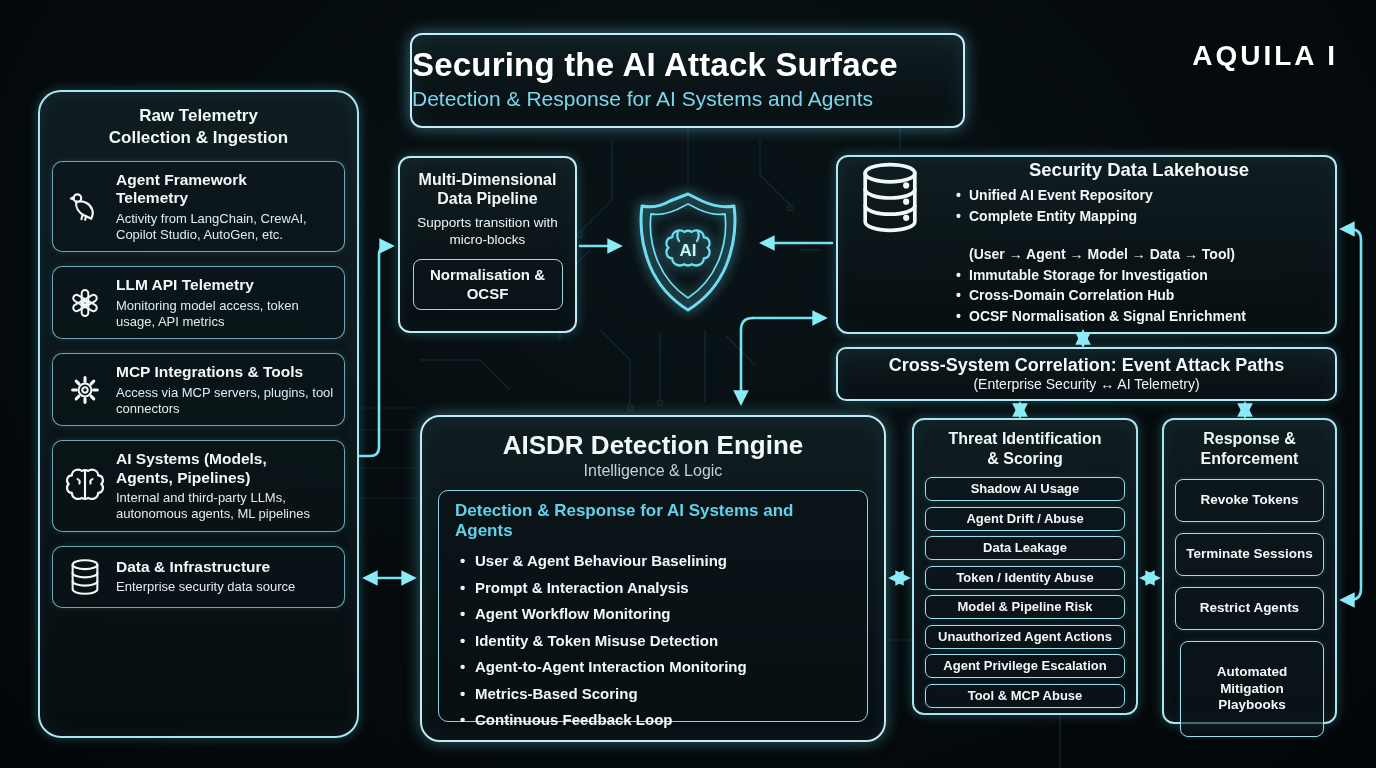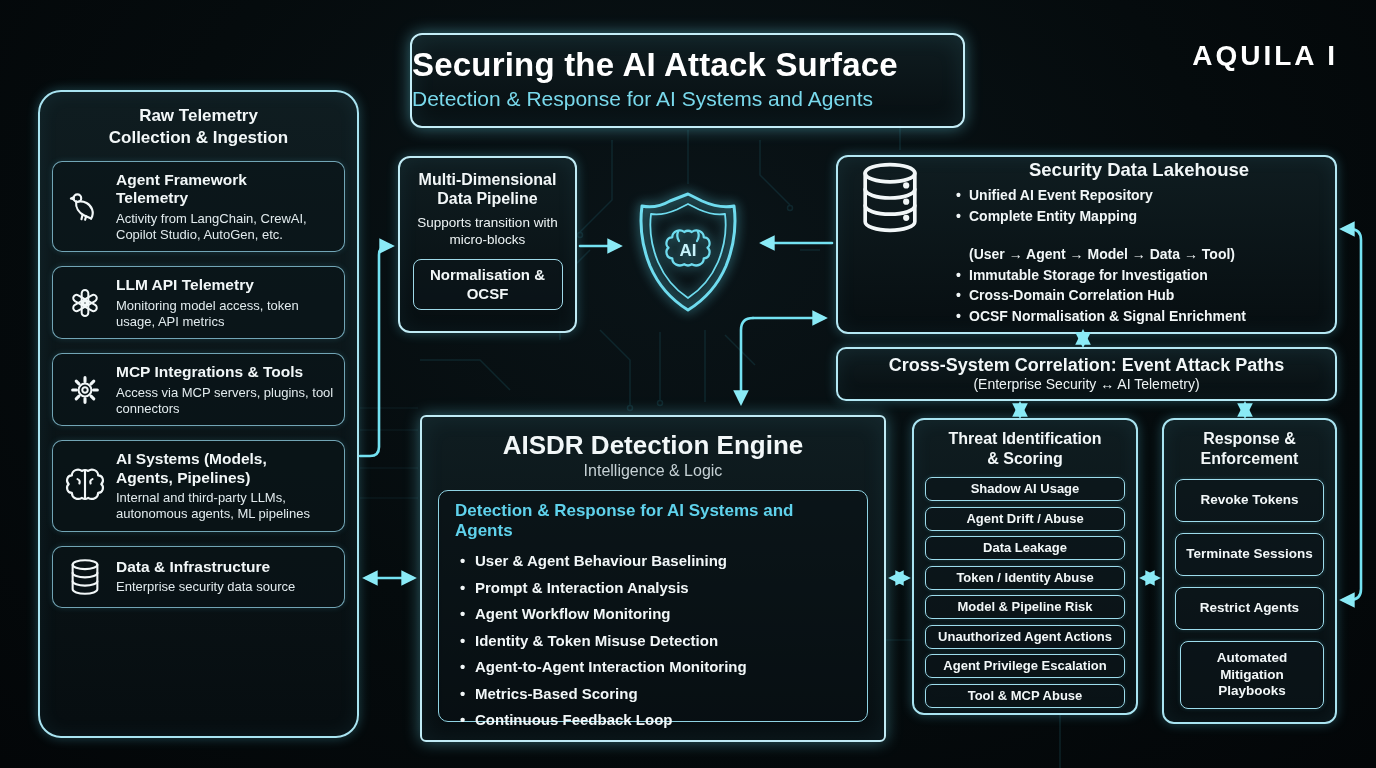--- a/index.html
+++ b/index.html
@@ -53,21 +53,21 @@
   .lake-title{text-align:center;font-size:18.5px;font-weight:bold;margin:2px 0 4px 0;}
   .lake-list{list-style:none;margin:0;padding:0;font-size:14px;font-weight:bold;line-height:20.5px;}
   .lake-list li{position:relative;padding-left:16px;}
   .lake-list li::before{content:"•";position:absolute;left:3px;}
   .lake-sub{font-weight:bold;margin-top:18px;}
   
   .correlation{left:836px;top:347px;width:501px;height:54px;text-align:center;border-color:#b4e8f4;border-radius:10px;}
   .corr-title{margin-top:6px;font-size:18px;font-weight:bold;}
   .corr-sub{font-size:14px;color:#eef4f5;}
   
-  .engine{left:420px;top:415px;width:466px;height:327px;border-color:#c0ebf5;border-radius:6px;
+  .engine{left:420px;top:415px;width:466px;height:327px;border-color:#c0ebf5;border-radius:20px;
           box-shadow:0 0 16px rgba(110,225,245,.4), inset 0 0 24px rgba(96,216,240,.08);}
   .engine-title{text-align:center;margin-top:13px;font-size:26px;font-weight:bold;}
   .engine-subtitle{text-align:center;font-size:16px;color:#c6d1d5;margin-top:1px;}
   .engine-panel{margin:10px 16px 0 16px;border:1.5px solid #8fd3e3;border-radius:10px;
                 background:rgba(8,16,19,.5);padding:10px 16px 8px 16px;box-sizing:border-box;height:232px;}
   .engine-heading{color:#5fd2ec;font-size:17px;font-weight:bold;margin-bottom:7px;}
   .engine-list{list-style:none;margin:0;padding:0;font-size:15px;font-weight:bold;line-height:26.5px;}
   .engine-list li{position:relative;padding-left:20px;}
   .engine-list li::before{content:"•";position:absolute;left:5px;}
   
@@ -75,21 +75,21 @@
   .threat-title{width:160px;margin:9px auto 8px auto;text-align:center;font-size:16px;font-weight:bold;line-height:1.25;}
   .chip{margin:0 11px 5.5px 11px;border:1.3px solid #9ddcec;border-radius:7px;
         text-align:center;font-size:13px;font-weight:bold;height:22px;line-height:22px;
         background:rgba(12,22,26,.6);box-shadow:0 0 4px rgba(96,216,240,.18);}
   
   .response{left:1162px;top:418px;width:175px;height:306px;}
   .resp-title{width:116px;margin:9px auto 10px auto;text-align:center;font-size:16px;font-weight:bold;line-height:1.25;}
   .resp-chip{margin:0 11px 11px 11px;border:1.3px solid #9ddcec;border-radius:8px;
              text-align:center;font-size:13.5px;font-weight:bold;padding:12px 4px;line-height:1.25;
              background:rgba(12,22,26,.6);box-shadow:0 0 4px rgba(96,216,240,.18);}
-  .resp-chip.tall{padding:8px 4px;margin-left:16px;}
+  .resp-chip.tall{padding:22px 4px;margin-left:16px;}
   .resp-chip.tall .inner{width:92px;margin:0 auto;}
   .icon-stroke{stroke:#f2f7f8;fill:none;stroke-width:1.7;stroke-linecap:round;stroke-linejoin:round;}
 </style>
 </head>
 <body>
 
 <div class="canvas">
 
   <svg class="bg" width="1376" height="768">
     <g stroke="#143840" stroke-width="1.5" fill="none" opacity="0.55">

